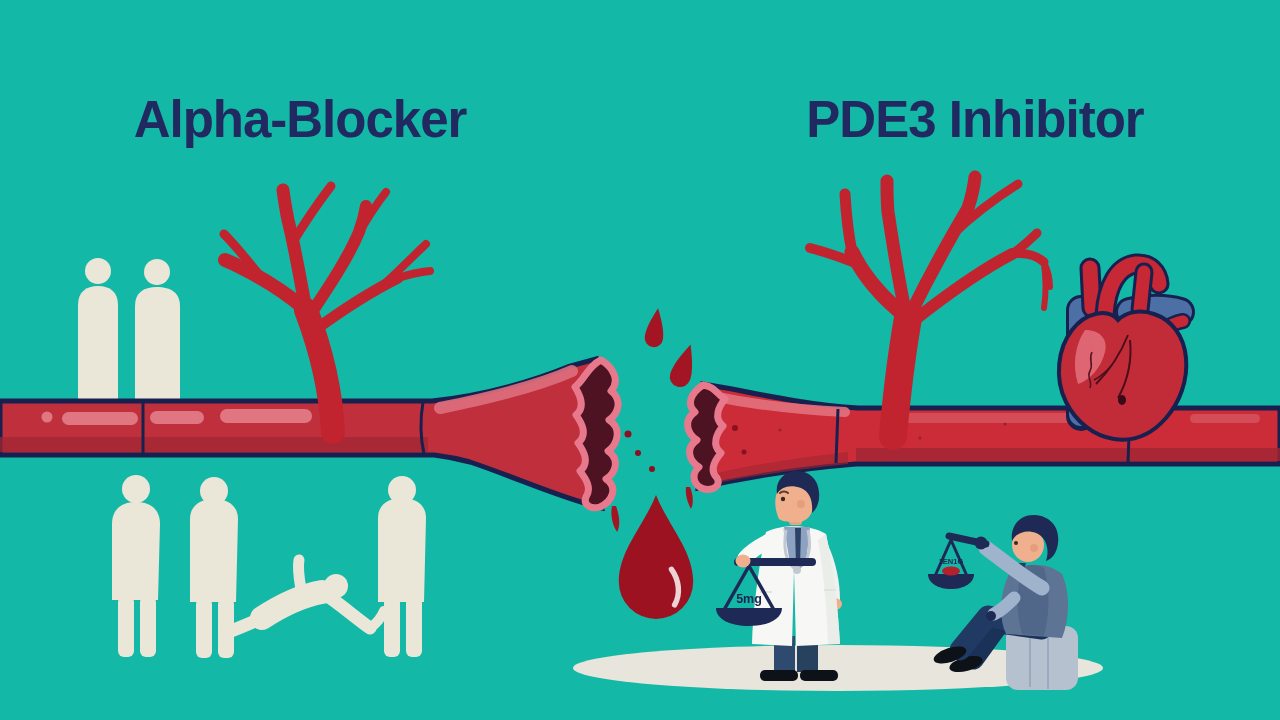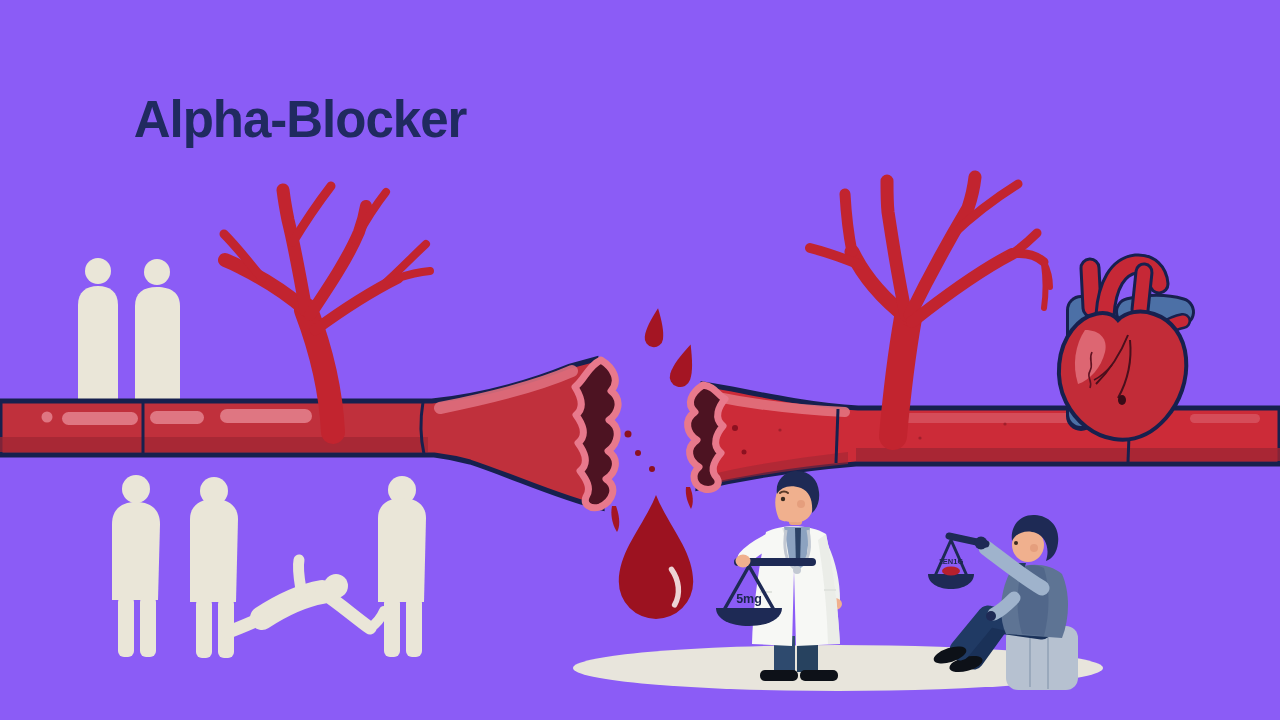--- a/index.html
+++ b/index.html
@@ -1,34 +1,35 @@
 <!DOCTYPE html>
 <html><head>
 <meta charset="utf-8">
 <style>
   html,body{margin:0;padding:0;background:#ddd;}
   .canvas{
     position:relative;width:1280px;height:720px;overflow:hidden;
-    background:#8b5cf6;font-family:"Liberation Sans",sans-serif;
+    background:#14b8a6;font-family:"Liberation Sans",sans-serif;
   }
   .canvas svg{position:absolute;left:0;top:0;}
   .title{
     position:absolute;top:90px;width:420px;text-align:center;
     font-size:51px;font-weight:bold;color:#202A60;letter-spacing:-1px;
   }
   .title-left{left:90px;}
   .title-right{left:765px;}
   .svg-label{font-family:"Liberation Sans",sans-serif;font-weight:bold;fill:#1B2550;}
 </style>
 </head>
 <body>
 
 <div class="canvas">
 
   <div class="title title-left">Alpha-Blocker</div>
+  <div class="title title-right">PDE3 Inhibitor</div>
 
   <svg width="1280" height="720" viewBox="0 0 1280 720">
 
     <g fill="#EAE6D8">
       <circle cx="98" cy="271" r="13"></circle>
       <path d="M78,410 L78,305 C78,292 86,286 98,286 C110,286 118,292 118,305 L118,410 Z"></path>
       <circle cx="157" cy="272" r="13"></circle>
       <path d="M135,410 L135,306 C135,293 143,287 157,287 C171,287 180,293 180,306 L180,410 Z"></path>
     </g>
 

